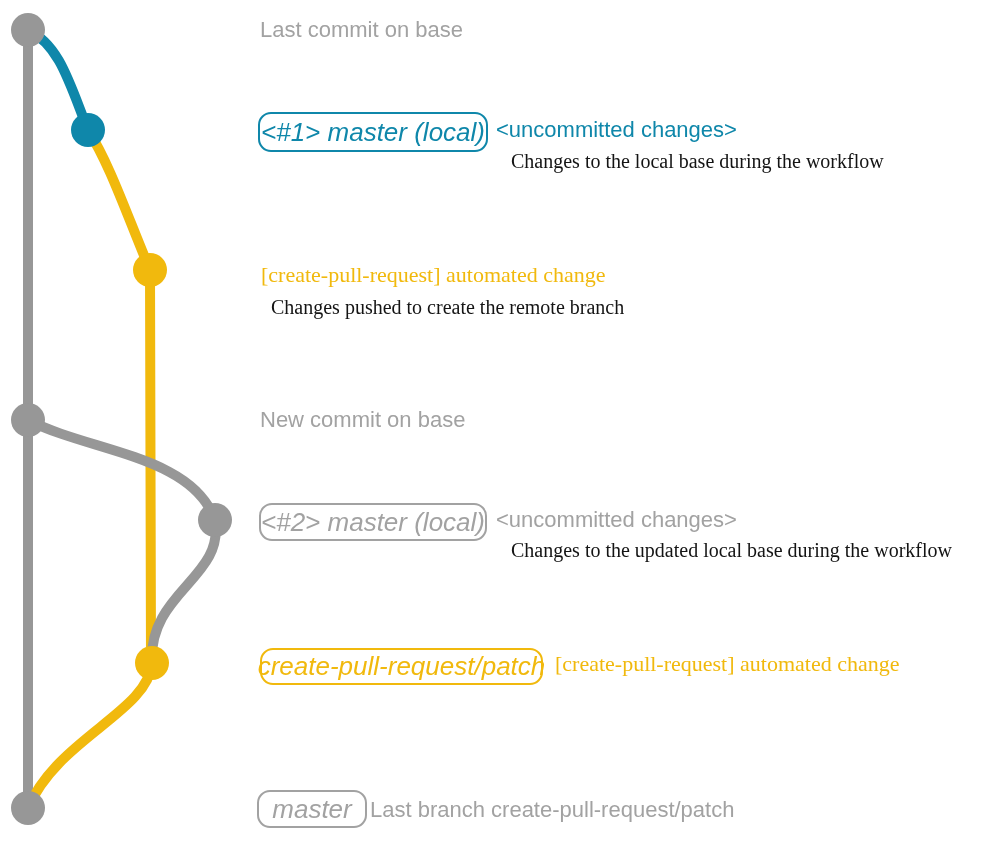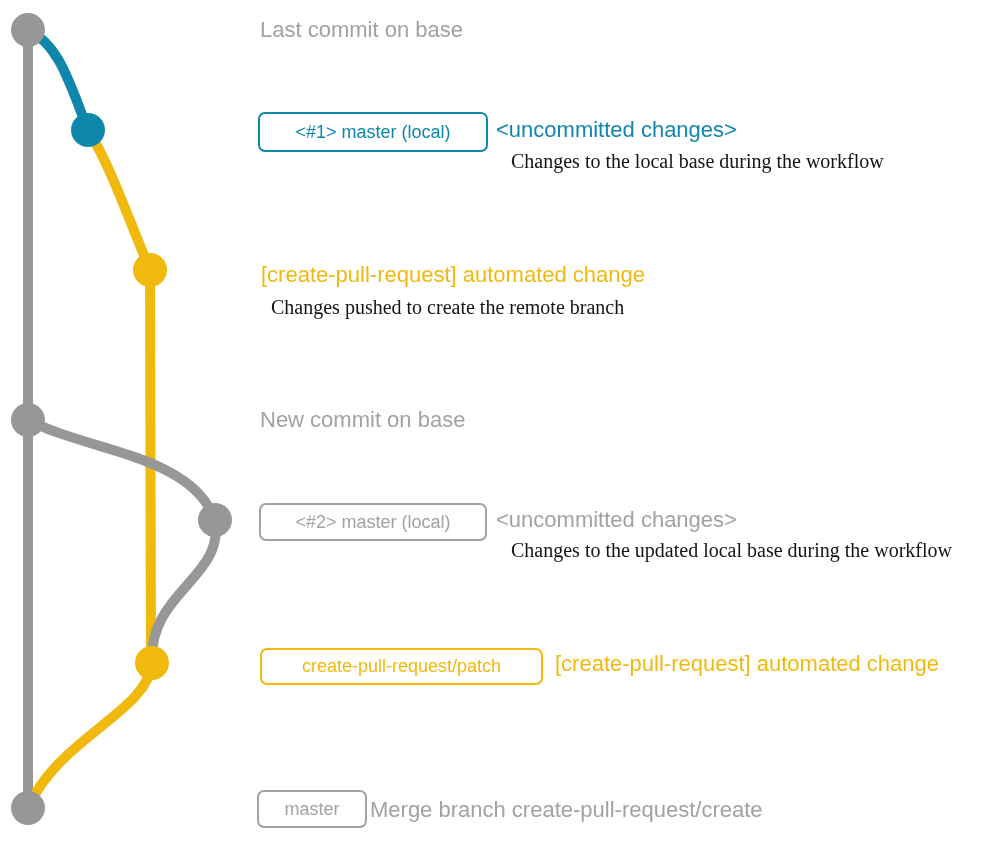--- a/index.html
+++ b/index.html
@@ -16,31 +16,31 @@
   .edge.teal{stroke:var(--teal);}
   .edge.yellow{stroke:var(--yellow);}
   .node.gray{fill:var(--base_gray);}
   .node.teal{fill:var(--teal);}
   .node.yellow{fill:var(--yellow);}
 
   .lbl{position:absolute;white-space:nowrap;}
   .sans22{font-size:22px;line-height:26px;}
   .gray-text{color:var(--text_gray);}
   .teal-text{color:var(--teal);}
-  .yellow-text{color:var(--yellow);}
+  .yellow-text{color:var(--yellow);font-family:Liberation Serif, serif;}
   .detail{
     font-family:"Liberation Serif", serif;
     font-size:20px;line-height:26px;color:var(--detail_black);
   }
   .tag{
     position:absolute;
     display:flex;align-items:center;justify-content:center;
-    border-width:2px;border-style:solid;border-radius:7px;
-    font-size:18px;white-space:nowrap;
-    box-sizing:border-box;background:#ffffff;
+    border-width:2px;border-style:solid;border-radius:13px;
+    font-size:26px;white-space:nowrap;
+    box-sizing:border-box;background:#ffffff;font-style:italic;
   }
   .tag.teal{border-color:var(--teal);color:var(--teal);}
   .tag.gray{border-color:var(--text_gray);color:var(--text_gray);}
   .tag.yellow{border-color:var(--yellow);color:var(--yellow);}
 </style>
 </head>
 <body>
 
 <div id="stage">
 
@@ -80,15 +80,15 @@
   <div class="lbl detail" style="left:511px;top:537px;">Changes to the updated local base during the workflow</div>
 
   <div class="tag yellow" style="left:260px;top:648px;width:283px;height:37px;text-align:center;">
     <span>create-pull-request/patch</span>
   </div>
   <div class="lbl sans22 yellow-text" style="left:555px;top:651px;">[create-pull-request] automated change</div>
 
   <div class="tag gray" style="left:257px;top:790px;width:110px;height:38px;">
     <span>master</span>
   </div>
-  <div class="lbl sans22 gray-text" style="left:370px;top:797px;">Merge branch create-pull-request/create</div>
+  <div class="lbl sans22 gray-text" style="left:370px;top:797px;">Last branch create-pull-request/patch</div>
 
 </div>
 
 </body></html>

